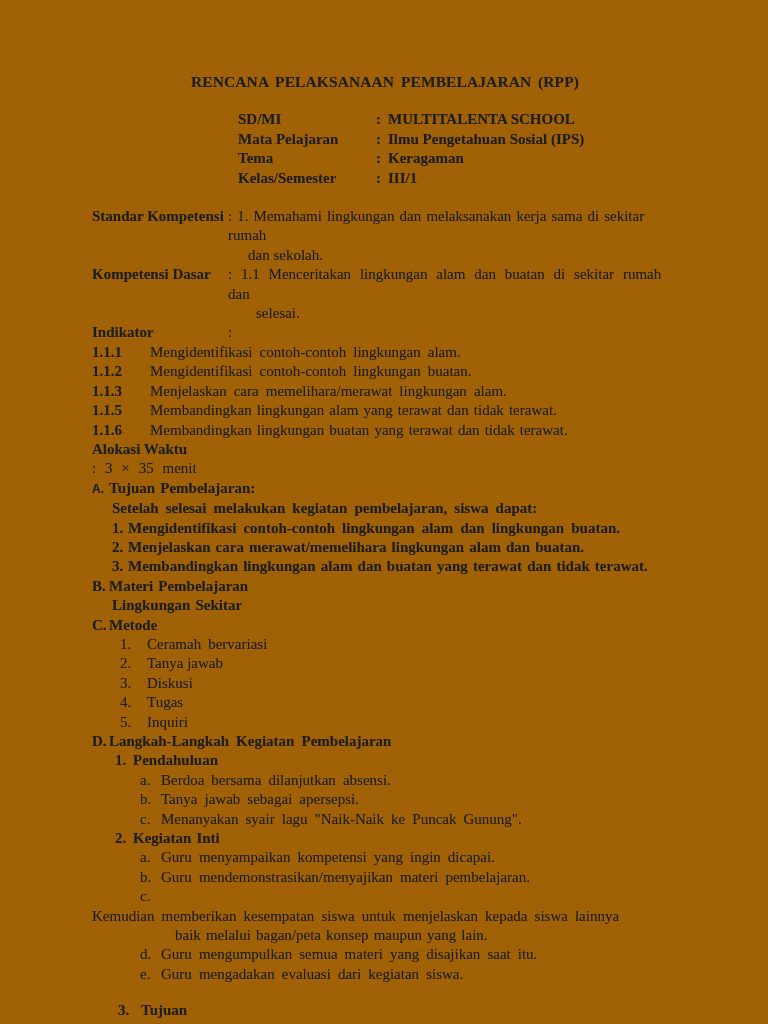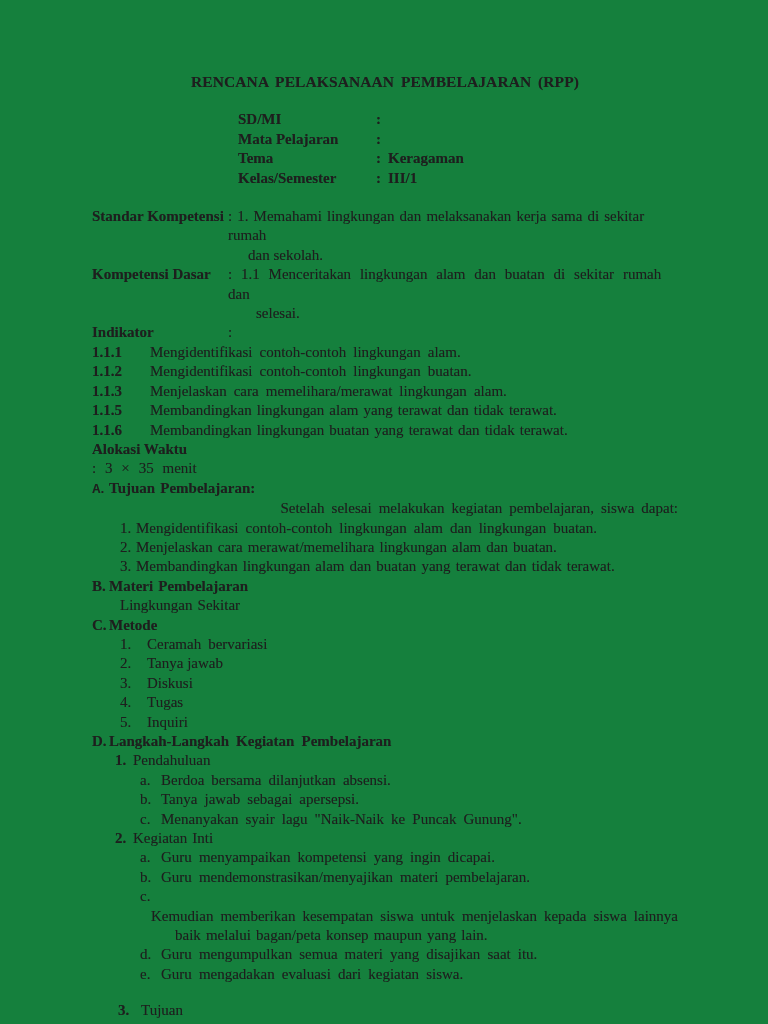--- a/index.html
+++ b/index.html
@@ -1,52 +1,52 @@
 <!DOCTYPE html>
 <html><head>
 <meta charset="utf-8">
 <style>
   html,body { margin:0; padding:0; background:#ffffff; }
   .page {
-    position:relative; width:768px; height:1024px; background:#15803d;
+    position:relative; width:768px; height:1024px; background:#a16207;
     font-family:"Liberation Serif", serif; color:#1e1e1e;
     font-size:15px; line-height:19.4px; overflow:hidden;
     text-shadow:0 0 0.5px rgba(30,30,30,0.4);
   }
   .content { position:absolute; left:92px; top:72px; width:586px; }
   .j1 { word-spacing:0.09em; }
-  .j2 { word-spacing:0.22em;text-align:right; }
+  .j2 { word-spacing:0.22em; }
   .j3 { word-spacing:0.34em; }
   .title { text-align:center; font-weight:700; font-size:15.5px; word-spacing:0.18em; letter-spacing:0.1px; }
   .header-block { margin-left:146px; margin-top:19px; }
   .hrow { display:flex; font-weight:700; }
   .hlabel { flex:none; width:138px; }
   .hsep { flex:none; margin-right:7px; }
   .kblock { margin-top:19px; }
   .krow { display:flex; }
   .klabel { flex:none; width:136px; font-weight:700; }
   .kbody { flex:1; }
   .kl2-standar { padding-left:20px; }
   .kl2-dasar { padding-left:28px; }
   .ind-row { display:flex; }
   .ind-num { flex:none; width:58px; font-weight:700; }
   .alok-row { display:flex;flex-direction:column; }
   .sec { display:flex; }
   .sec-num { flex:none; width:17px; font-weight:700; }
   .sec-num-sans { flex:none; width:17px; font-weight:700; font-family:"Liberation Sans", sans-serif; font-size:12px; line-height:19.4px; padding-top:1px; }
   .sec-title { font-weight:700; }
-  .a-body { margin-left:28px; }
+  .a-body { margin-left:20px;font-weight:bold; }
   .a-item { display:flex; }
   .a-num { flex:none; width:16px; }
   .c-list { margin-left:28px; }
   .c-item { display:flex; }
   .c-num { flex:none; width:27px; }
   .d-sub { margin-left:23px; display:flex; }
   .d-sub-num { flex:none; width:18px; font-weight:700; }
-  .d-sub-title { font-weight:400; }
+  .d-sub-title { font-weight:700; }
   .d-items { margin-left:48px; }
   .d-item { display:flex; }
   .d-num { flex:none; width:21px; }
   .kemudian-l2 { padding-left:83px; }
   .penutup-block { margin-top:17px; }
   .p-sub { margin-left:26px; display:flex; }
   .p-sub-num { flex:none; width:23px; font-weight:700; }
   .p-items { margin-left:33px; }
   .p-item { display:flex; }
   .p-num { flex:none; width:20px; }
@@ -56,24 +56,26 @@
 
 <div class="page">
   <div class="content">
 
     <div class="title">RENCANA PELAKSANAAN PEMBELAJARAN (RPP)</div>
 
     <div class="header-block">
       <div class="hrow">
         <span class="hlabel">SD/MI</span>
         <span class="hsep">:</span>
+        <span>MULTITALENTA SCHOOL</span>
       </div>
       <div class="hrow">
         <span class="hlabel">Mata Pelajaran</span>
         <span class="hsep">:</span>
+        <span>Ilmu Pengetahuan Sosial (IPS)</span>
       </div>
       <div class="hrow">
         <span class="hlabel">Tema</span>
         <span class="hsep">:</span>
         <span>Keragaman</span>
       </div>
       <div class="hrow">
         <span class="hlabel">Kelas/Semester</span>
         <span class="hsep">:</span>
         <span>III/1</span>

